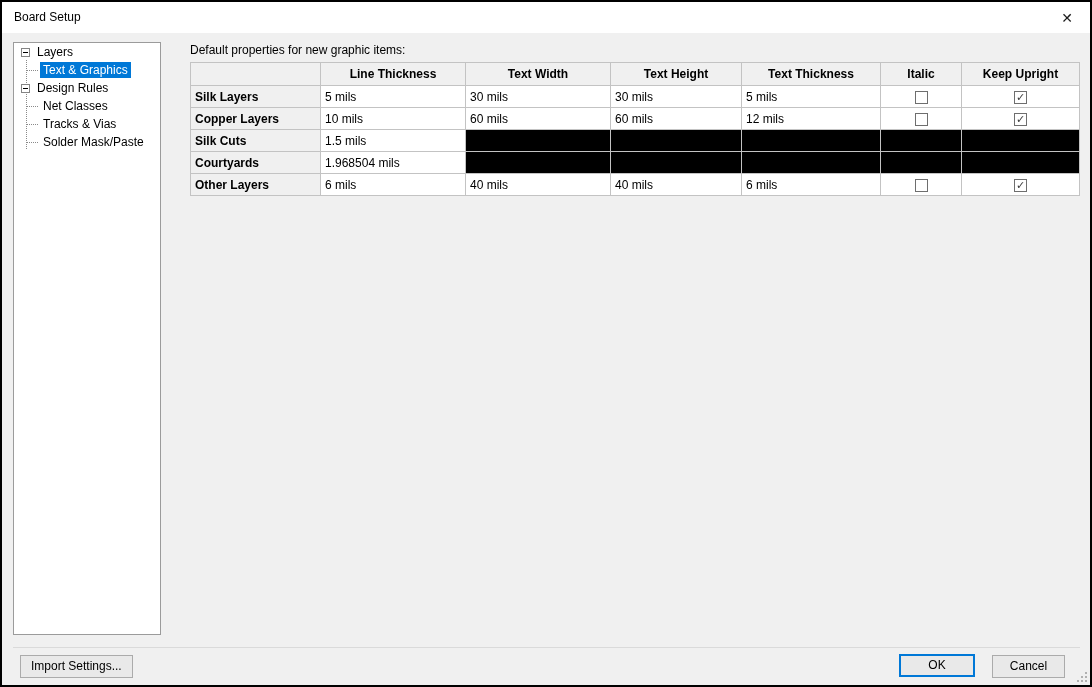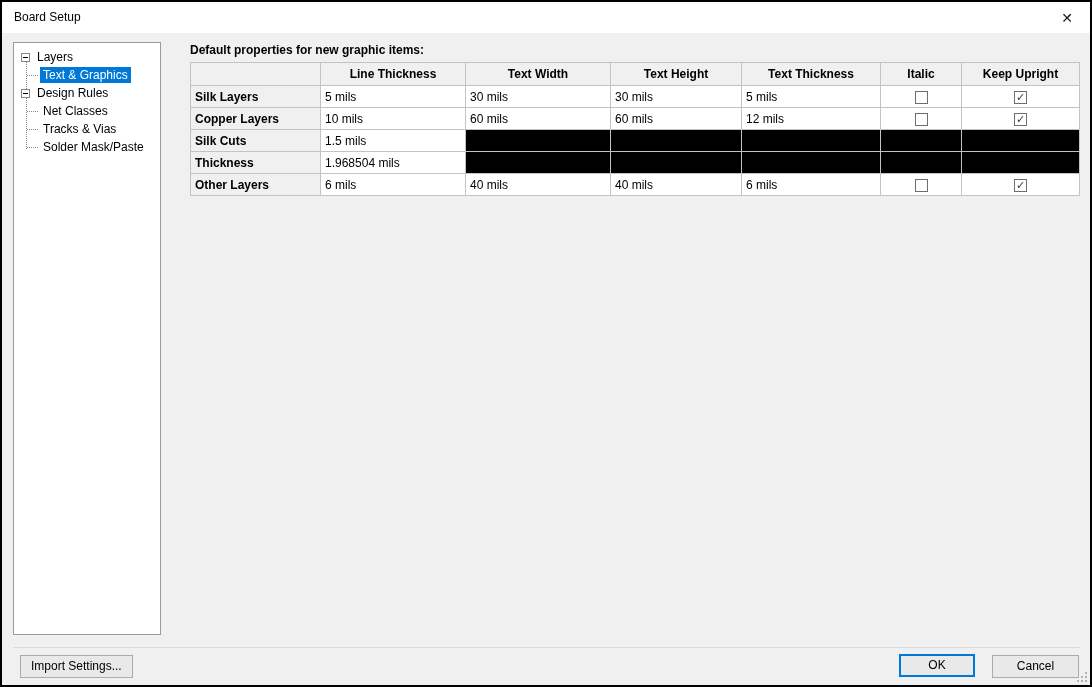--- a/index.html
+++ b/index.html
@@ -38,21 +38,21 @@
     text-align: center; line-height: 24px;
     font-size: 14px; color: #1a1a1a; cursor: default;
   }
   
   .sidebar {
     position: absolute; left: 11px; top: 40px;
     width: 148px; height: 593px;
     background: #fff; border: 1px solid #9b9b9b;
     font-size: 12px; color: #000;
   }
-  .tree { position: relative; padding-top: 5px; }
+  .tree { position: relative; }
   .tree .vline {
     position: absolute; left: 12px; top: 17px; height: 89px;
     border-left: 1px dotted #8a8a8a;
   }
   .tree-row {
     position: relative; display: flex; align-items: center;
     height: 18px; white-space: nowrap;
   }
   .expander {
     flex: none; width: 9px; height: 9px;
@@ -69,21 +69,21 @@
     flex: none; width: 11px; height: 0;
     border-top: 1px dotted #8a8a8a; margin-right: 2px;
   }
   .tree-label { padding: 1px 3px; }
   .tree-label.selected {
     background: var(--selection-blue); color: #fff;
   }
   
   .caption {
     position: absolute; left: 188px; top: 41px;
-    font-size: 12px; color: #000; font-weight: bold;
+    font-size: 12px; color: #000;
   }
   .grid-table {
     position: absolute; left: 188px; top: 60px;
     border-collapse: collapse; table-layout: fixed;
     font-size: 12px; background: #be185d; color: #000;
   }
   .grid-table th, .grid-table td {
     border: 1px solid var(--grid-line);
     height: 22px; padding: 0 4px;
     overflow: hidden; white-space: nowrap;
@@ -112,21 +112,21 @@
     position: absolute; height: 23px;
     background: #e9e9e9; border: 1px solid #ababab;
     font-size: 12px; font-family: inherit; color: #000;
     text-align: center; line-height: 21px; padding: 0 10px;
   }
   .btn-import { left: 18px; top: 653px; }
   .btn-ok {
     left: 897px; top: 652px; width: 76px;
     border: 2px solid var(--accent); line-height: 19px;
   }
-  .btn-cancel { left: 990px; top: 653px; width: 87px; }
+  .btn-cancel { left: 990px; top: 653px; width: 73px; }
   .resize-grip { position: absolute; right: 3px; bottom: 3px; width: 11px; height: 11px; }
   .resize-grip i {
     position: absolute; width: 2px; height: 2px; background: #b0b0b0;
   }
   .g1 { right: 0; bottom: 0; } .g2 { right: 4px; bottom: 0; } .g3 { right: 8px; bottom: 0; }
   .g4 { right: 0; bottom: 4px; } .g5 { right: 4px; bottom: 4px; } .g6 { right: 0; bottom: 8px; }
 </style>
 </head>
 <body>
 
@@ -218,21 +218,21 @@
         <tr>
           <td class="rowlabel">Silk Cuts</td>
           <td class="val">1.5 mils</td>
           <td class="blackout"></td>
           <td class="blackout"></td>
           <td class="blackout"></td>
           <td class="blackout"></td>
           <td class="blackout"></td>
         </tr>
         <tr>
-          <td class="rowlabel">Thickness</td>
+          <td class="rowlabel">Courtyards</td>
           <td class="val">1.968504 mils</td>
           <td class="blackout"></td>
           <td class="blackout"></td>
           <td class="blackout"></td>
           <td class="blackout"></td>
           <td class="blackout"></td>
         </tr>
         <tr>
           <td class="rowlabel">Other Layers</td>
           <td class="val">6 mils</td>

